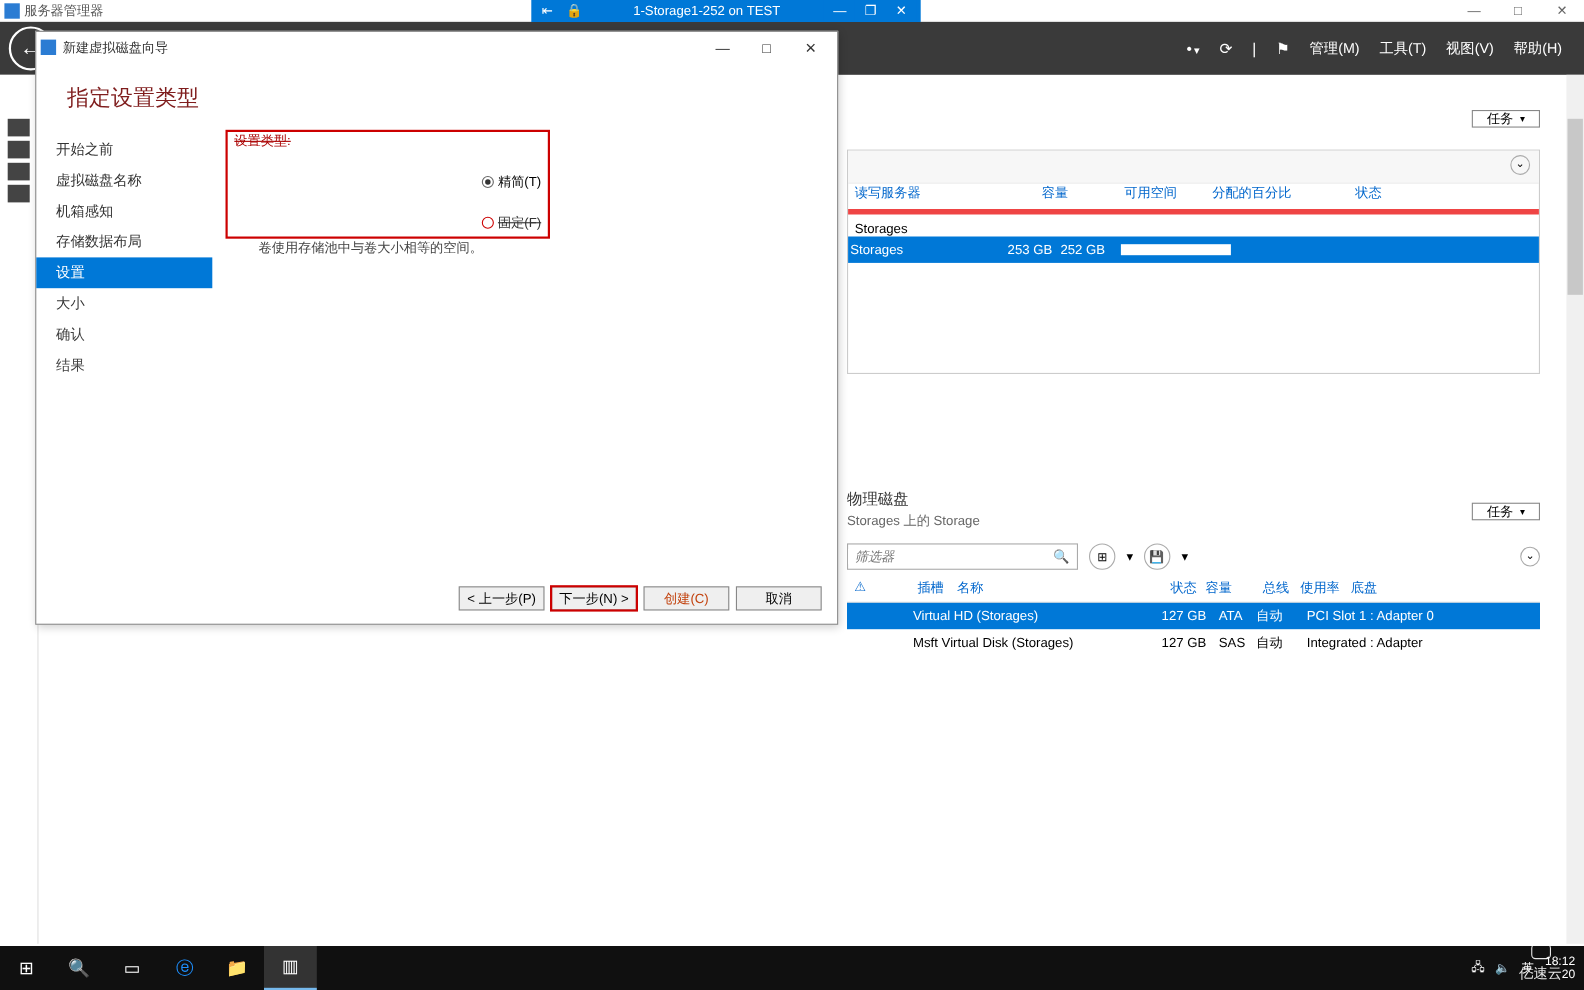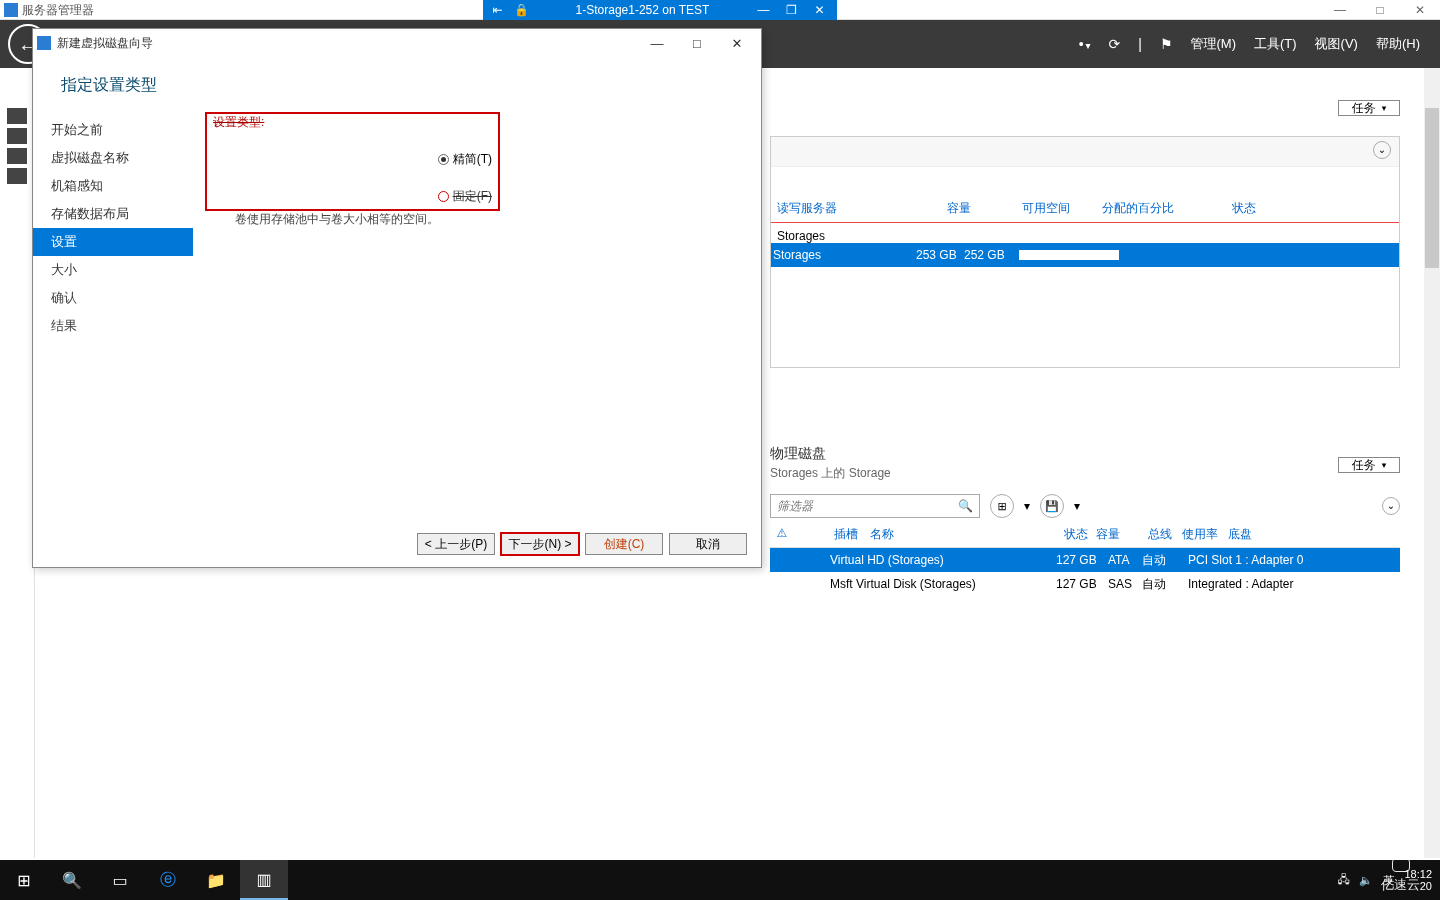--- a/index.html
+++ b/index.html
@@ -32,21 +32,21 @@
 .leftnav .nav-icon:first-child { margin-top: 40px; }
 
 
 .main-right { position: absolute; top: 100px; left: 770px; right: 40px; }
 .tasks-dropdown { position: absolute; right: 0; top: 0; width: 62px; height: 16px; border: 1px solid #888; display: flex; align-items: center; justify-content: center; font-size: 12px; }
 .tasks-dropdown::after { content: "▾"; margin-left: 6px; font-size: 9px; }
 
 .section1 { position: absolute; top: 36px; left: 0; right: 0; border: 1px solid #ccc; }
 .section1 .sec-head { height: 30px; background: #f7f7f7; border-bottom: 1px solid #eee; position: relative; }
 .section1 .chev { position: absolute; right: 8px; top: 4px; width: 18px; height: 18px; border: 1px solid #aaa; border-radius: 50%; text-align: center; line-height: 16px; font-size: 10px; }
-.section1 .col-headers { height: 28px; display: flex; padding-left: 6px; border-bottom: 1px solid #ef4444; align-items: center; color: #0066cc; font-size: 12px; margin-top: 28px; }
+.section1 .col-headers { height: 28px; display: flex; padding-left: 6px; border-bottom: 5px solid #ef4444; color: #0066cc; font-size: 12px; }
 .section1 .col-headers span { margin-right: 30px; }
 .section1 .col-headers .ch-rw { width: 140px; }
 .section1 .col-headers .ch-cap { width: 45px; }
 .section1 .col-headers .ch-free { width: 50px; }
 .section1 .col-headers .ch-pct { width: 100px; }
 .section1 .body-row-group { padding: 6px 0 0 6px; font-size: 12px; }
 .section1 .row-selected { background: #0078d7; color: #fff; height: 24px; display: flex; align-items: center; }
 .section1 .row-selected .cell1 { width: 145px; padding-left: 2px; }
 .section1 .row-selected .cell2 { width: 48px; }
 .section1 .row-selected .cell3 { width: 55px; }
@@ -84,21 +84,21 @@
 .phys-rows .prow .pc-use { width: 46px; }
 .phys-rows .prow .pc-chassis { flex: 1; white-space: nowrap; overflow: hidden; }
 
 
 .wizard { position: absolute; top: 28px; left: 32px; width: 730px; height: 540px; background: #fff; border: 1px solid #888; box-shadow: 2px 2px 8px rgba(0,0,0,0.2); }
 .wizard .wz-titlebar { height: 28px; display: flex; align-items: center; padding: 0 4px; }
 .wizard .wz-titlebar .wz-icon { width: 14px; height: 14px; background: #2b7cd3; margin-right: 6px; }
 .wizard .wz-titlebar .wz-title { font-size: 12px; color: #333; }
 .wizard .wz-titlebar .wz-ctrls { margin-left: auto; display: flex; }
 .wizard .wz-titlebar .wz-ctrl { width: 40px; text-align: center; font-size: 13px; color: #333; }
-.wizard .wz-heading { font-size: 16px; color: #0c4a6e; padding: 18px 0 12px 28px; font-weight: 300; }
+.wizard .wz-heading { font-size: 20px; color: #7f1d1d; padding: 18px 0 12px 28px; font-weight: 300; }
 .wizard .wz-body { display: flex; height: 400px; }
 .wizard .wz-nav { width: 160px; padding: 8px 0; }
 .wizard .wz-nav .nav-item { padding: 5px 18px; font-size: 13px; color: #333; }
 .wizard .wz-nav .nav-item.active { background: #0078d7; color: #fff; }
 .wizard .wz-nav .nav-item.disabled { color: #404040; }
 .wizard .wz-content { flex: 1; padding: 4px 12px; font-size: 12px; }
 .wz-content .red-box { border: 2px solid #c00; padding: 0 6px 4px; position: relative; width: 295px; }
 .wz-content .opt-label { color: #333; margin-bottom: 2px; text-decoration: line-through; color:#a00;}
 .wz-content .radio-row { display: flex; align-items: center; gap: 4px; margin-top: 20px; justify-content: flex-end;}
 .wz-content .radio-dot { width: 11px; height: 11px; border: 1px solid #666; border-radius: 50%; display: inline-flex; align-items: center; justify-content: center; }

